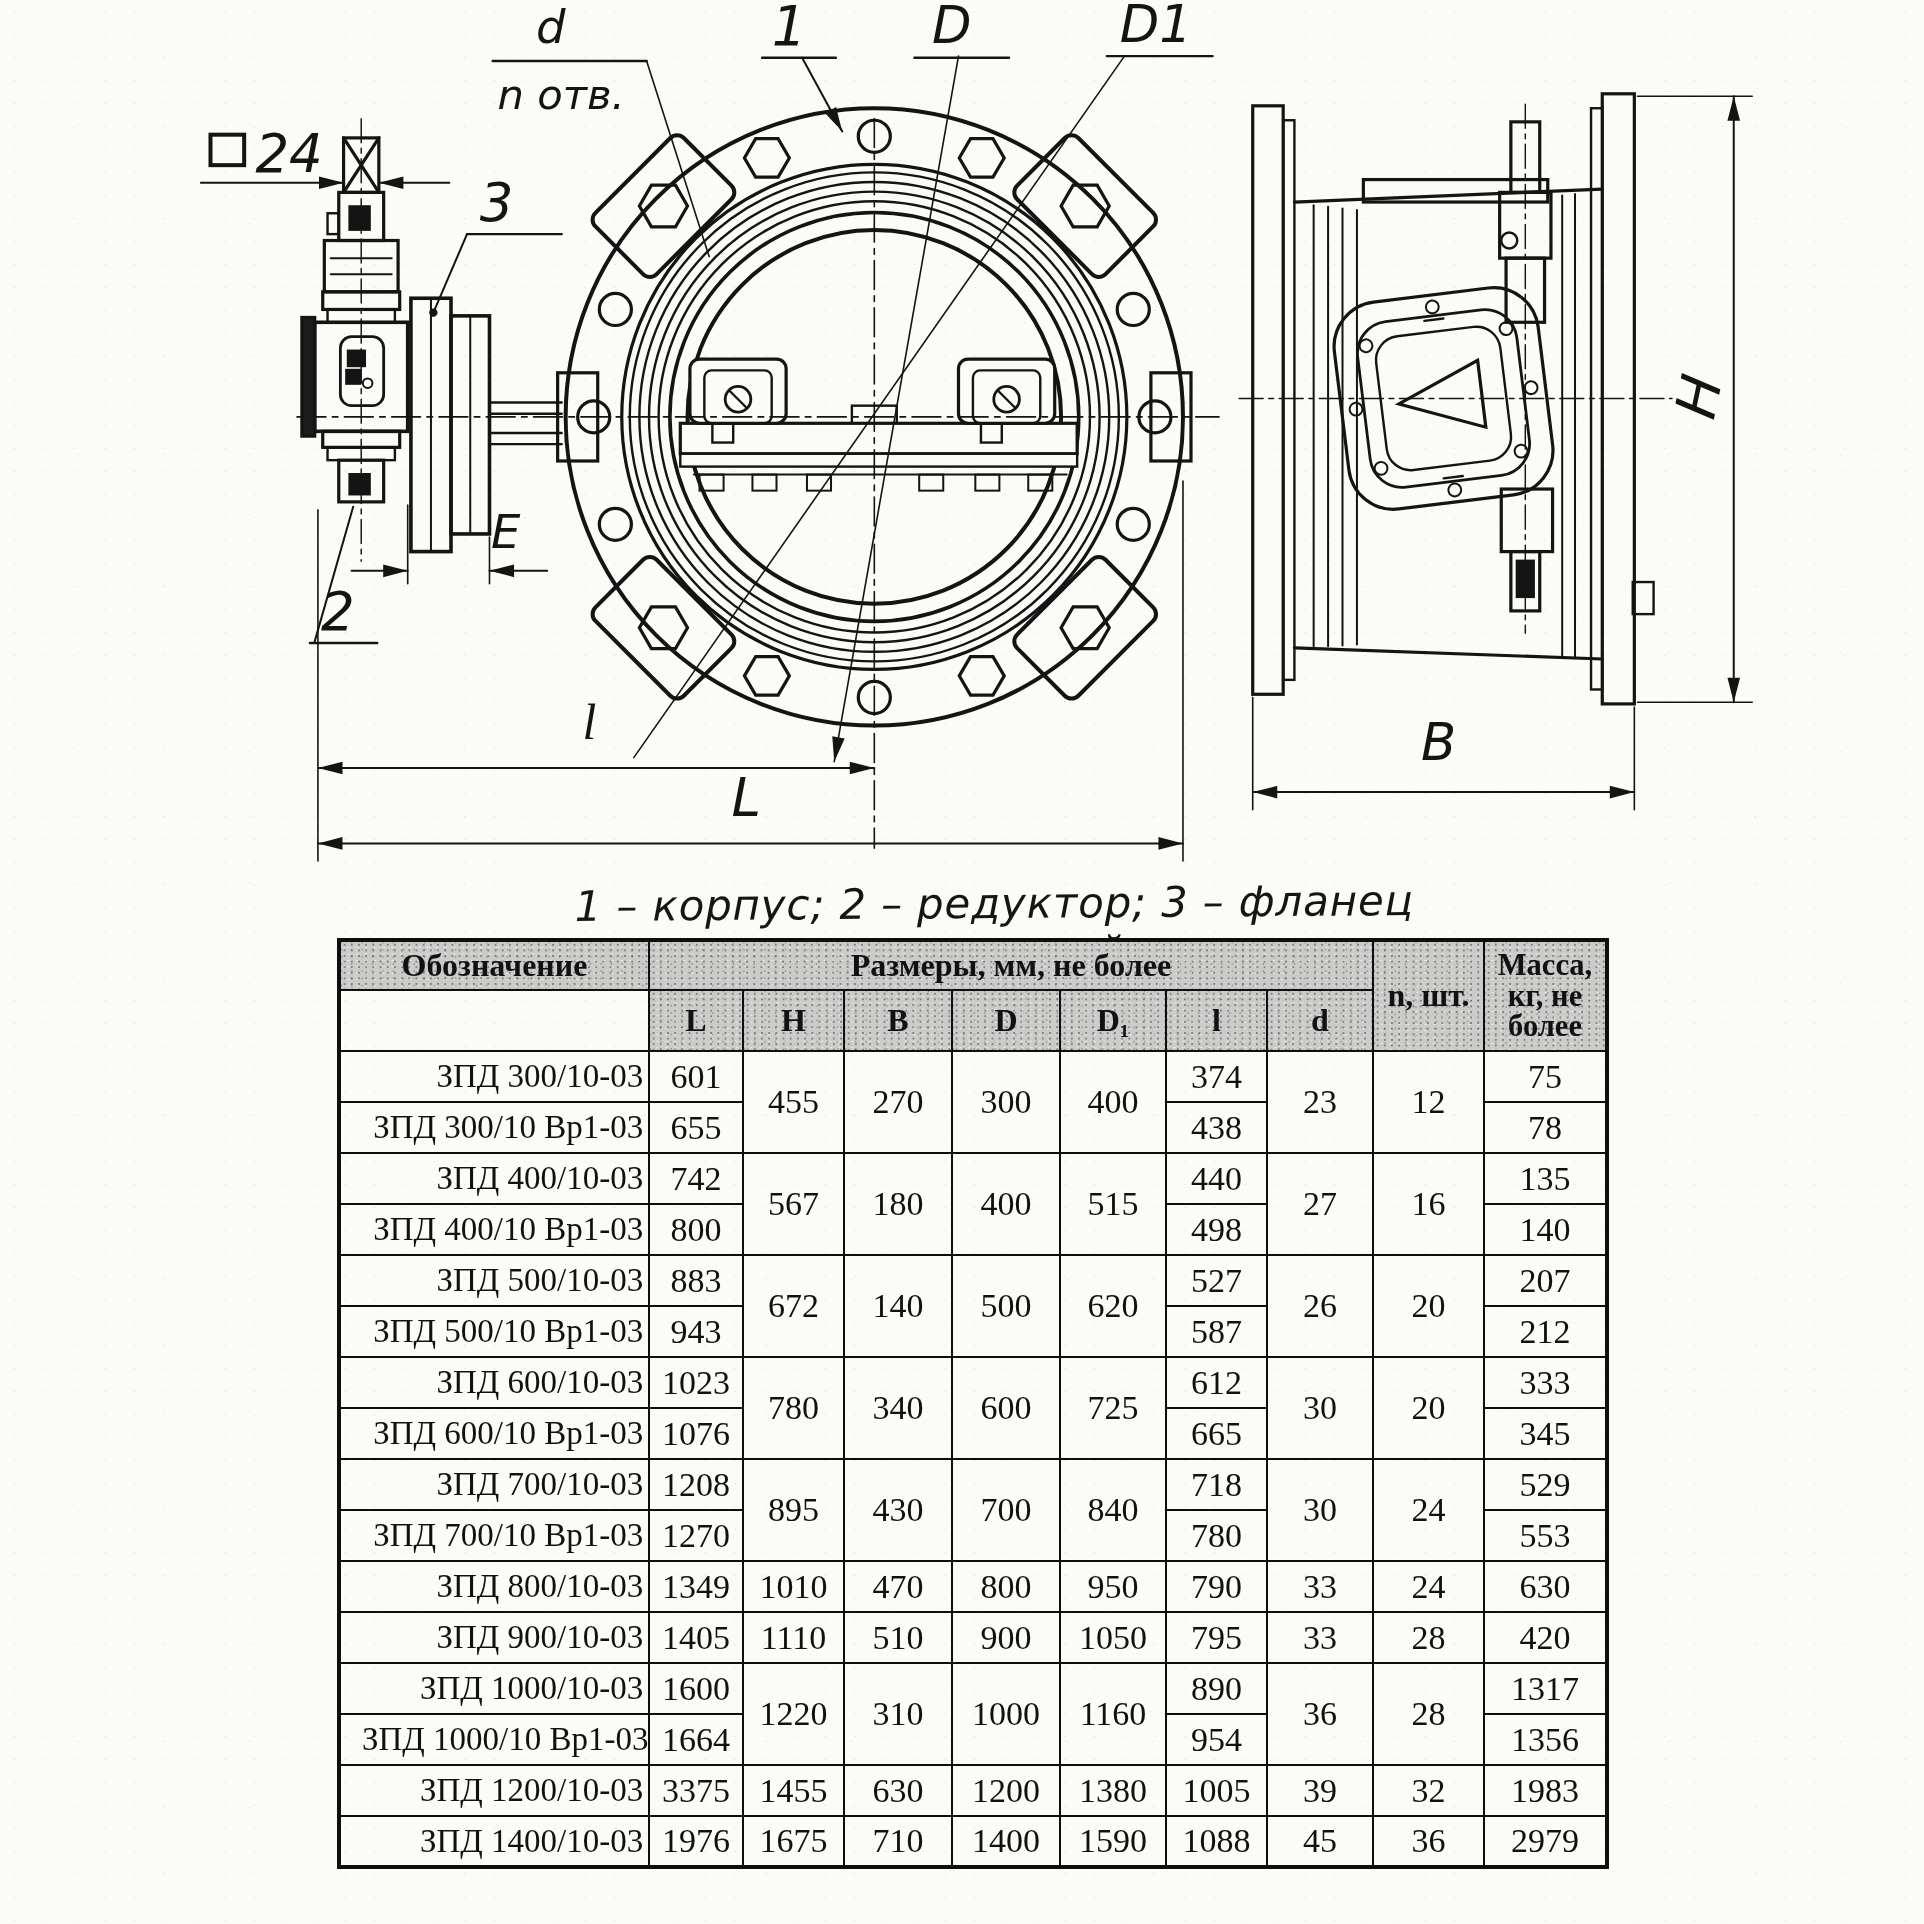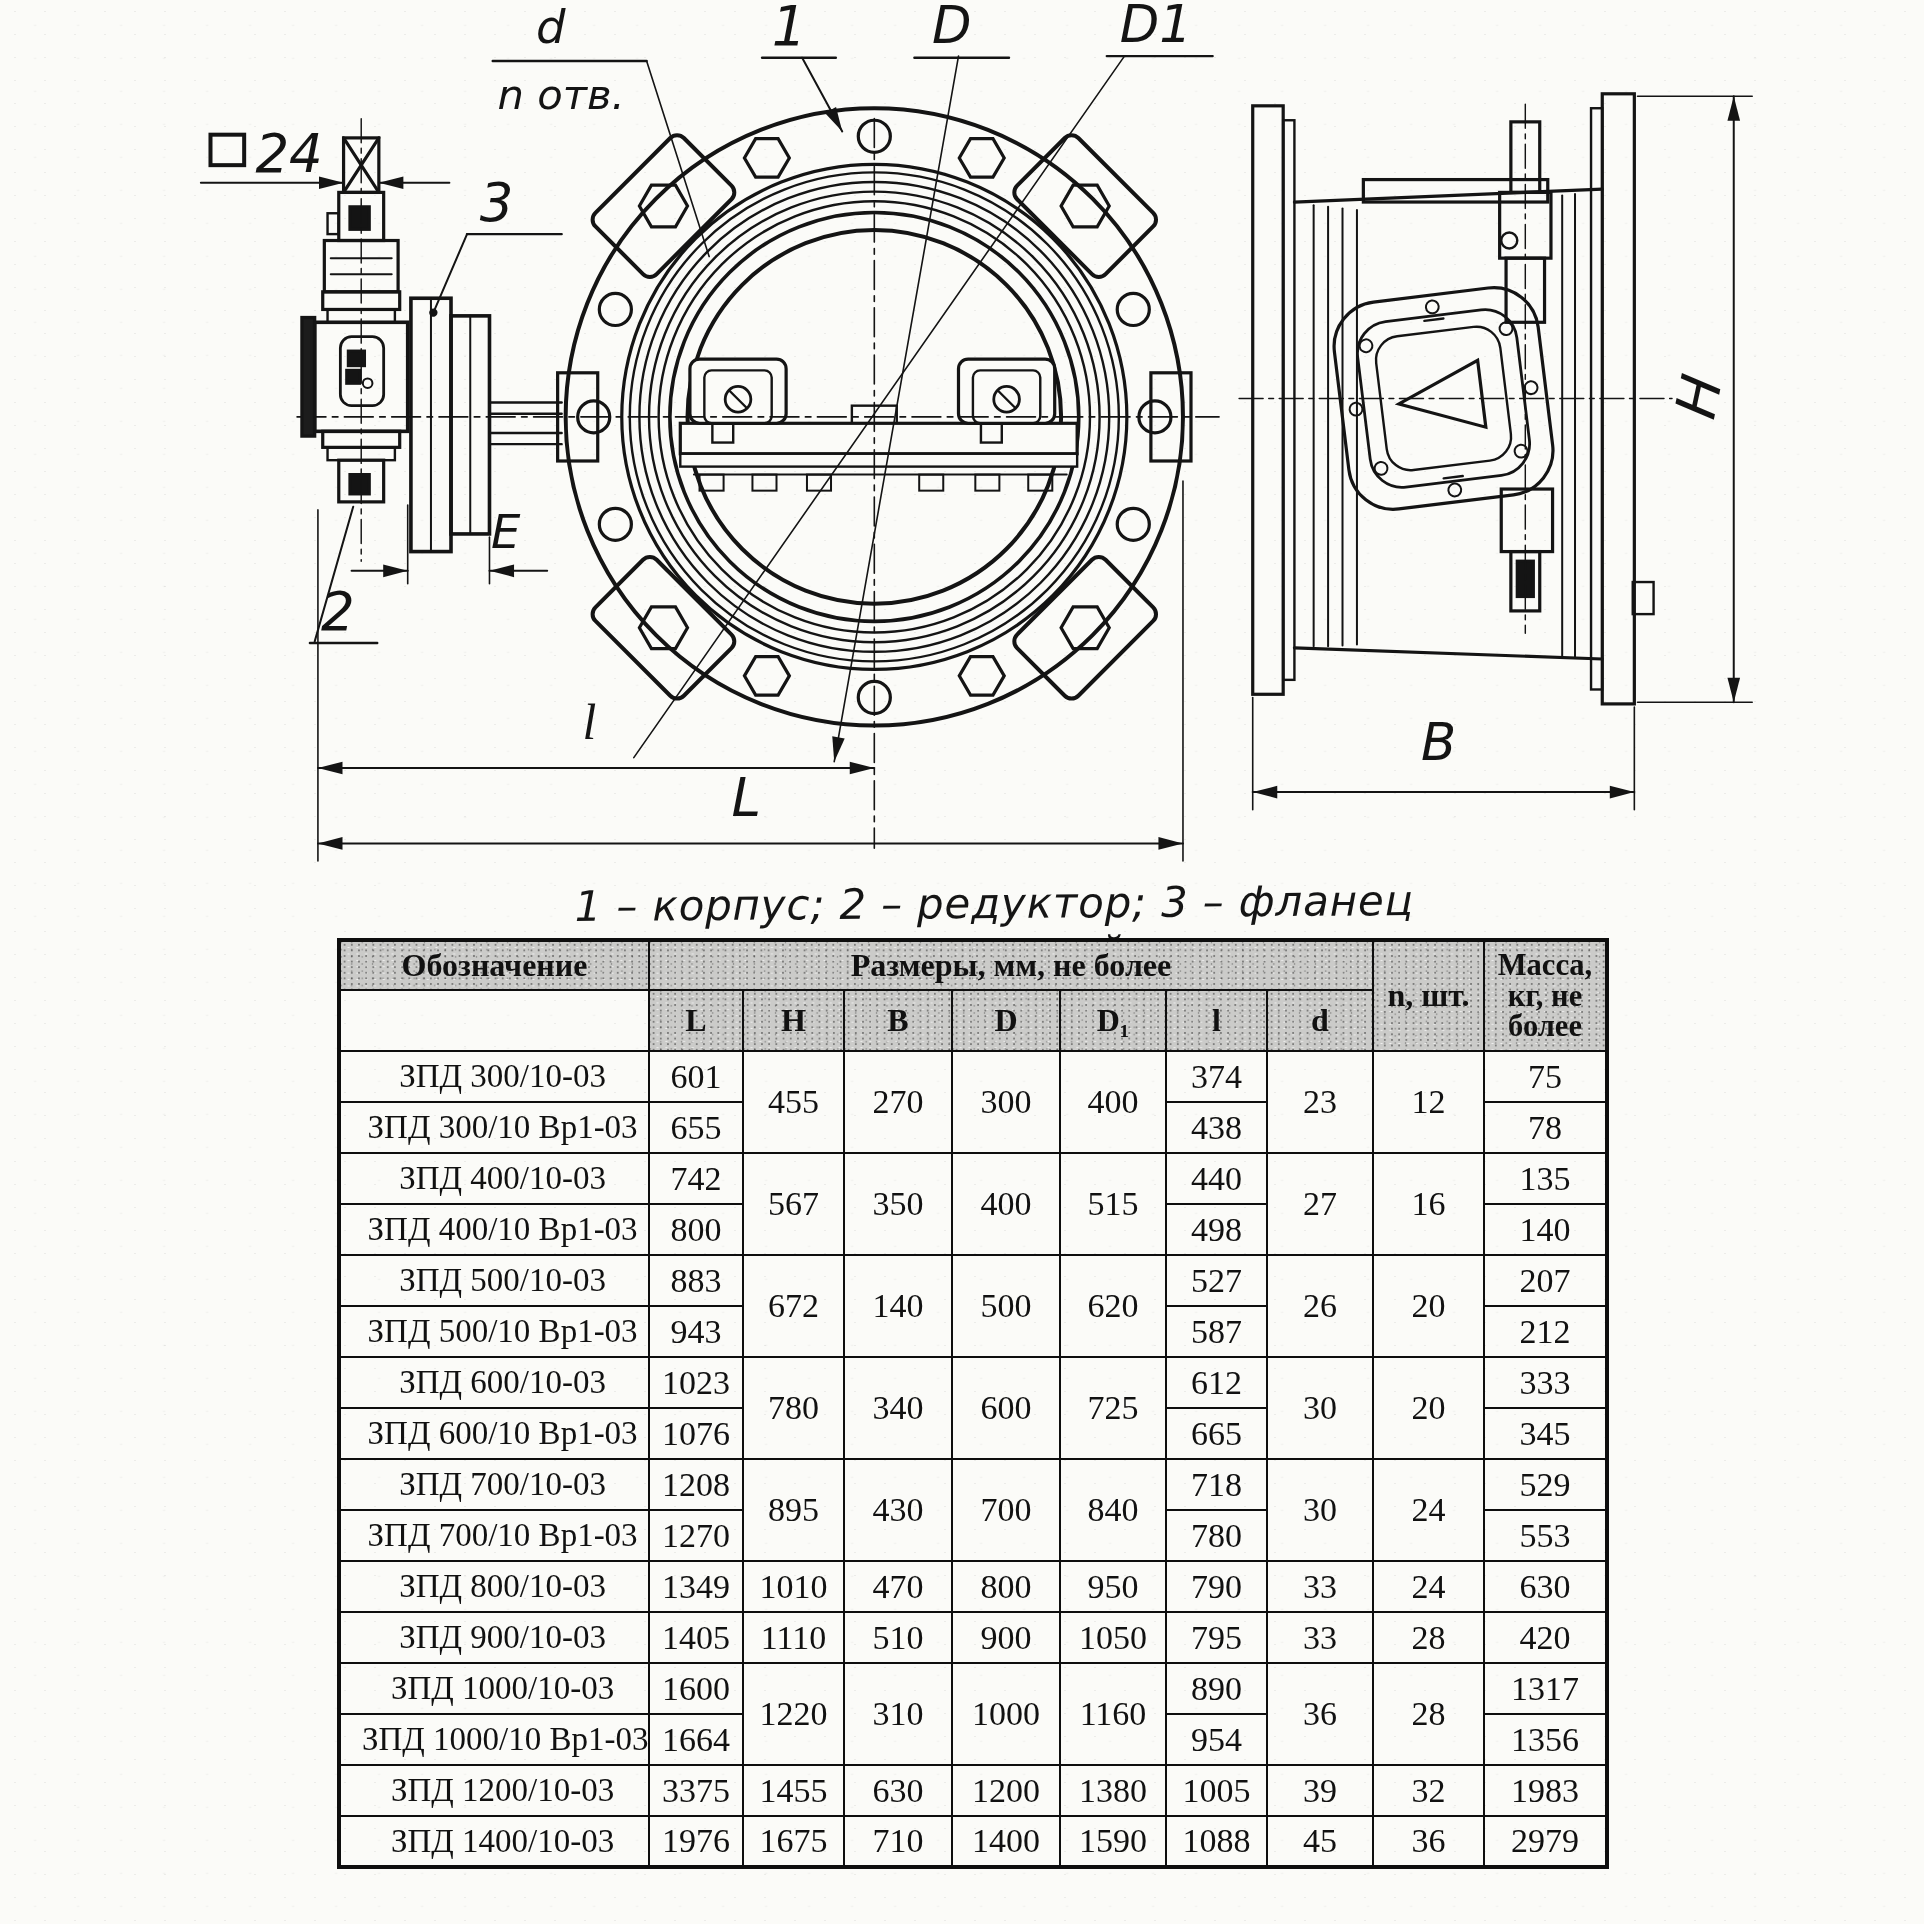--- a/index.html
+++ b/index.html
@@ -46,21 +46,21 @@
       radial-gradient(rgba(0,0,0,.38) 0.9px, transparent 1.3px),
       radial-gradient(rgba(255,255,255,.75) 0.8px, transparent 1.2px),
       radial-gradient(rgba(0,0,0,.28) 0.8px, transparent 1.2px);
     background-size:7.2px 5.6px, 8.8px 6.4px, 10.4px 7.2px;
     background-position:0 0, 3.2px 2.4px, 5.6px 4px;
   }
   table.spec tr.h1{height:50px;}
   table.spec tr.h2{height:61px;}
   table.spec td.mass-h{font-size:30.5px;line-height:1.0;margin-left:40px;}
   table.spec td.name{
-    text-align:center;padding-left:21px;font-size:33px;white-space:nowrap;
+    text-align:right;padding-left:21px;font-size:33px;white-space:nowrap;
   }
   table.spec tbody tr{height:51px;}
 </style>
 </head>
 <body>
 
 <svg id="drawing" width="1925" height="934" viewBox="0 0 2400 1165" fill="none" stroke="#141414" stroke-linecap="round">
   <defs>
     <marker id="arr" viewBox="0 0 20 12" refX="19" refY="6" markerWidth="36" markerHeight="21" markerUnits="userSpaceOnUse" orient="auto-start-reverse">
       <path d="M1.5,1.5 L19,6 L1.5,10.5 Z" fill="#141414" stroke="none"></path>
@@ -380,21 +380,21 @@
       <tr>
         <td class="name">ЗПД 300/10 Вр1-03</td>
         <td>655</td>
         <td>438</td>
         <td>78</td>
       </tr>
       <tr>
         <td class="name">ЗПД 400/10-03</td>
         <td>742</td>
         <td rowspan="2">567</td>
-        <td rowspan="2">350</td>
+        <td rowspan="2">180</td>
         <td rowspan="2">400</td>
         <td rowspan="2">515</td>
         <td>440</td>
         <td rowspan="2">27</td>
         <td rowspan="2">16</td>
         <td>135</td>
       </tr>
       <tr>
         <td class="name">ЗПД 400/10 Вр1-03</td>
         <td>800</td>

